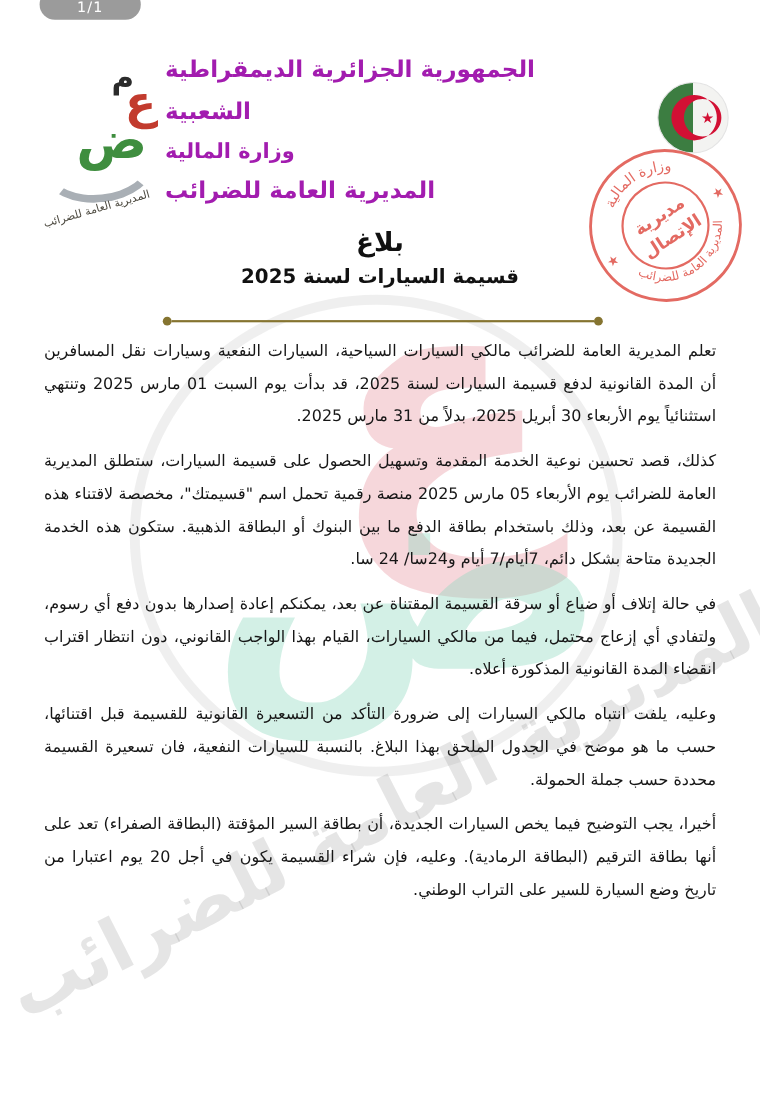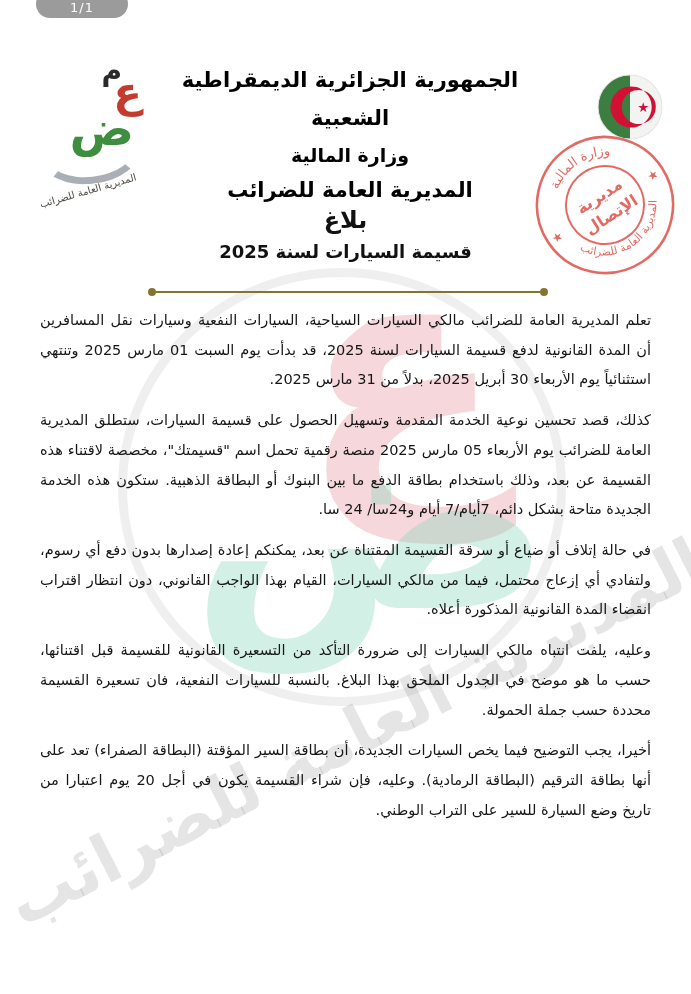--- a/index.html
+++ b/index.html
@@ -22,22 +22,22 @@
     position:absolute;top:64px;left:16px;width:86px;height:48px;border-radius:50%;
     border:7px solid #a9afb5;border-top-color:transparent;border-left-color:transparent;
     border-right-color:transparent;transform:rotate(-6deg);
   }
   .logo .l-caption{
     position:absolute;bottom:2px;left:-6px;width:140px;text-align:center;
     font-size:10px;color:#4d4a40;transform:rotate(-16deg);direction:rtl;
   }
   
   .header-titles{
-    position:absolute;top:62px;left:150px;width:400px;text-align:center;z-index:3;
-    color:#000000;direction:rtl;
+    position:absolute;top:45px;left:150px;width:400px;text-align:left;z-index:3;
+    color:#a21caf;direction:rtl;
   }
   .header-titles .h1{font-size:21px;font-weight:600;line-height:1.8;}
   .header-titles .h2{font-size:19px;font-weight:600;line-height:1.8;}
   .header-titles .h3{font-size:21px;font-weight:600;line-height:1.8;}
   
   .flag{position:absolute;left:597px;top:74px;width:66px;height:66px;z-index:3;}
   
   .stamp{
     position:absolute;left:532px;top:132px;width:146px;height:146px;z-index:3;
     transform:rotate(-33deg);opacity:.88;

